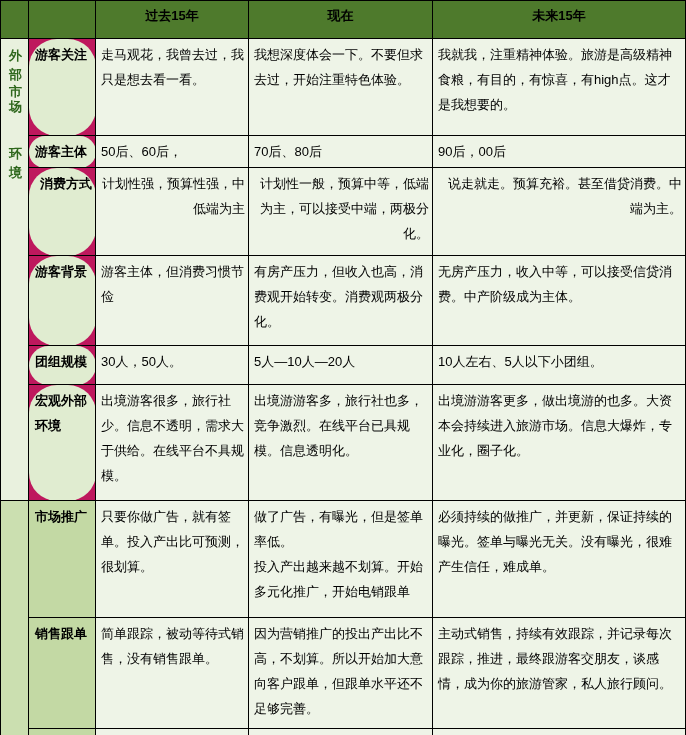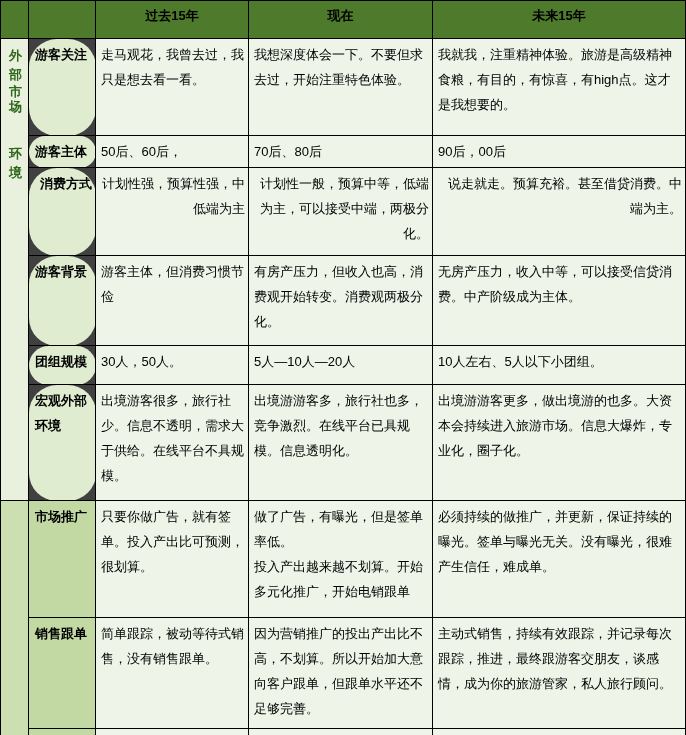--- a/index.html
+++ b/index.html
@@ -8,21 +8,21 @@
     background: #ffffff;
     width: 686px;
     height: 735px;
     overflow: hidden;
     font-family: "Liberation Sans", sans-serif;
   }
   .page {
     width: 686px;
     height: 735px;
     overflow: hidden;
-    background: #404040;
+    background: #be185d;
   }
   table.cmp {
     border-collapse: collapse;
     table-layout: fixed;
     width: 685px;
   }
   table.cmp td {
     border: 1px solid #000000;
     vertical-align: top;
     font-size: 13px;

